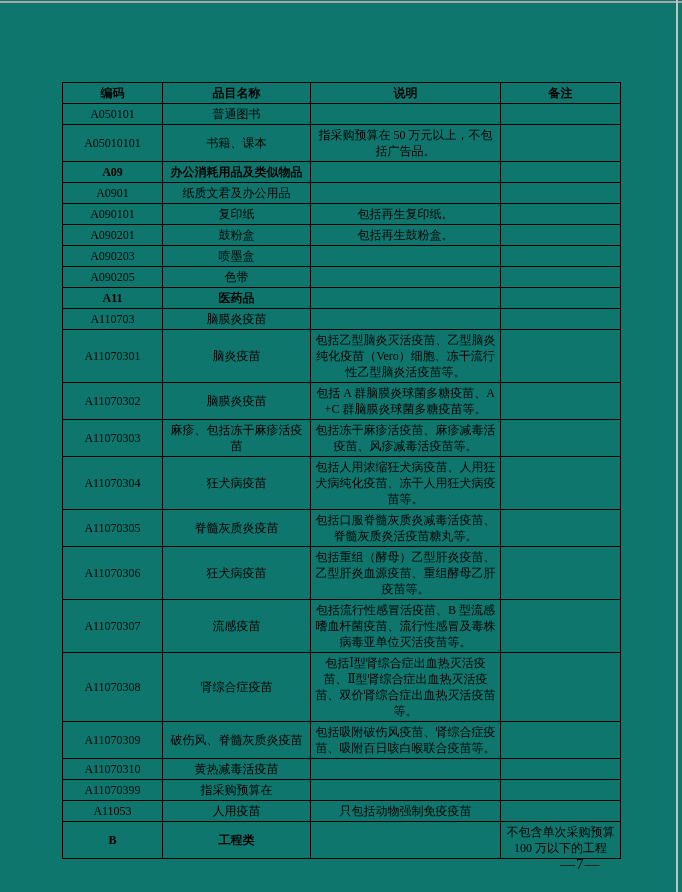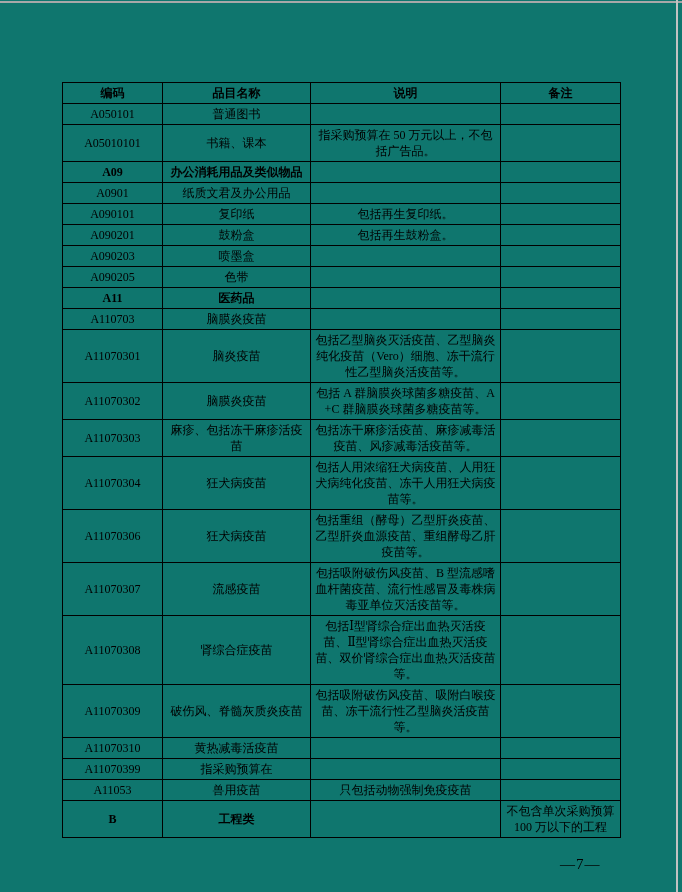--- a/index.html
+++ b/index.html
@@ -175,58 +175,64 @@
             <td class="description-cell">包括冻干麻疹活疫苗、麻疹减毒活疫苗、风疹减毒活疫苗等。</td>
             <td class="note-cell"></td>
           </tr>
           <tr>
             <td class="code-cell">A11070304</td>
             <td class="item-name-cell">狂犬病疫苗</td>
             <td class="description-cell">包括人用浓缩狂犬病疫苗、人用狂犬病纯化疫苗、冻干人用狂犬病疫苗等。</td>
             <td class="note-cell"></td>
           </tr>
           <tr>
+            <td class="code-cell">A11070305</td>
+            <td class="item-name-cell">脊髓灰质炎疫苗</td>
+            <td class="description-cell">包括口服脊髓灰质炎减毒活疫苗、脊髓灰质炎活疫苗糖丸等。</td>
+            <td class="note-cell"></td>
+          </tr>
+          <tr>
             <td class="code-cell">A11070306</td>
             <td class="item-name-cell">狂犬病疫苗</td>
             <td class="description-cell">包括重组（酵母）乙型肝炎疫苗、乙型肝炎血源疫苗、重组酵母乙肝疫苗等。</td>
             <td class="note-cell"></td>
           </tr>
           <tr>
             <td class="code-cell">A11070307</td>
             <td class="item-name-cell">流感疫苗</td>
-            <td class="description-cell">包括吸附破伤风疫苗、B 型流感嗜血杆菌疫苗、流行性感冒及毒株病毒亚单位灭活疫苗等。</td>
+            <td class="description-cell">包括流行性感冒活疫苗、B 型流感嗜血杆菌疫苗、流行性感冒及毒株病毒亚单位灭活疫苗等。</td>
             <td class="note-cell"></td>
           </tr>
           <tr>
             <td class="code-cell">A11070308</td>
             <td class="item-name-cell">肾综合症疫苗</td>
             <td class="description-cell">包括Ⅰ型肾综合症出血热灭活疫苗、Ⅱ型肾综合症出血热灭活疫苗、双价肾综合症出血热灭活疫苗等。</td>
             <td class="note-cell"></td>
           </tr>
           <tr>
             <td class="code-cell">A11070309</td>
             <td class="item-name-cell">破伤风、脊髓灰质炎疫苗</td>
-            <td class="description-cell">包括吸附破伤风疫苗、吸附白喉疫苗、冻干流行性乙型脑炎活疫苗等。</td>
+            <td class="description-cell">包括吸附破伤风疫苗、肾综合症疫苗、吸附百日咳白喉联合疫苗等。</td>
             <td class="note-cell"></td>
           </tr>
           <tr>
             <td class="code-cell">A11070310</td>
             <td class="item-name-cell">黄热减毒活疫苗</td>
             <td class="description-cell"></td>
             <td class="note-cell"></td>
           </tr>
           <tr>
             <td class="code-cell">A11070399</td>
             <td class="item-name-cell">指采购预算在</td>
             <td class="description-cell"></td>
             <td class="note-cell"></td>
           </tr>
           <tr>
             <td class="code-cell">A11053</td>
-            <td class="item-name-cell">兽用疫苗</td>
+            <td class="item-name-cell">人用疫苗</td>
             <td class="description-cell">只包括动物强制免疫疫苗</td>
             <td class="note-cell"></td>
           </tr>
           <tr class="bold-row">
             <td class="code-cell">B</td>
             <td class="item-name-cell">工程类</td>
             <td class="description-cell"></td>
             <td class="note-cell">不包含单次采购预算 100 万以下的工程</td>
           </tr>
         </tbody>

